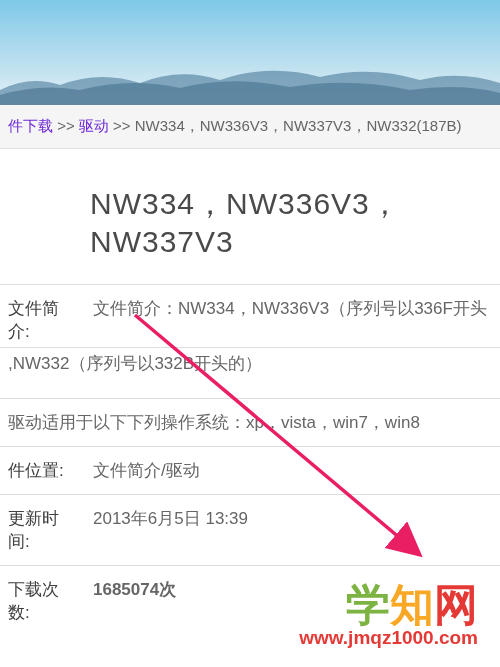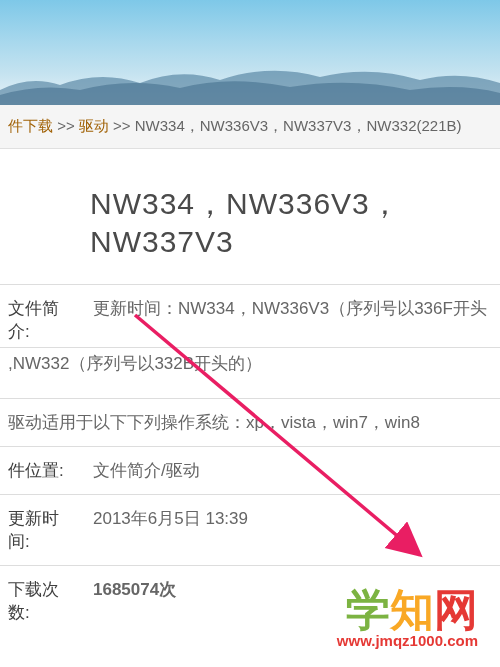--- a/index.html
+++ b/index.html
@@ -25,21 +25,21 @@
       width: 100%;
       height: 50px;
     }
     .breadcrumb {
       background: #f5f5f5;
       padding: 12px 8px;
       font-size: 15px;
       color: #666;
       border-bottom: 1px solid #e0e0e0;
     }
-    .breadcrumb a { color: #a16207; text-decoration: none; }
+    .breadcrumb a { color: #6d28d9; text-decoration: none; }
     .page-title {
       font-size: 30px;
       color: #4a4a4a;
       font-weight: 400;
       padding: 35px 0 25px 90px;
       letter-spacing: 1px;
     }
     .info-table { width: 100%; border-collapse: collapse; }
     .info-table tr { border-top: 1px solid #ddd; }
     .info-table td {
@@ -71,43 +71,43 @@
       z-index: 10;
     }
     .watermark .logo {
       font-size: 44px;
       font-weight: bold;
       line-height: 1;
     }
     .watermark .logo .c1 { color: #7cb342; }
     .watermark .logo .c2 { color: #f9a825; }
     .watermark .logo .c3 { color: #e53935; }
-    .watermark .url { font-size: 15px; color: #e53935; font-weight: bold; }
+    .watermark .url { font-size: 19px; color: #e53935; font-weight: bold; }
   </style>
 </head>
 <body>
 
 <div class="banner">
   <svg class="mountains" viewBox="0 0 500 50" preserveAspectRatio="none">
     <path d="M0,50 L0,35 Q30,20 60,30 Q100,15 140,28 Q180,12 220,25 Q270,8 320,22 Q370,10 420,25 Q460,15 500,28 L500,50 Z" fill="#4a7a9a" opacity="0.6"></path>
     <path d="M0,50 L0,40 Q40,28 80,35 Q130,22 180,33 Q230,20 290,32 Q350,22 410,35 Q460,28 500,38 L500,50 Z" fill="#3a6585" opacity="0.5"></path>
   </svg>
 </div>
 
 <div class="breadcrumb">
-  <a href="#">件下载</a><span> &gt;&gt; </span><a href="#">驱动</a><span> &gt;&gt; </span><span>NW334，NW336V3，NW337V3，NW332(221B)</span>
+  <a href="#">件下载</a><span> &gt;&gt; </span><a href="#">驱动</a><span> &gt;&gt; </span><span>NW334，NW336V3，NW337V3，NW332(187B)</span>
 </div>
 
 <h1 class="page-title">NW334，NW336V3，NW337V3</h1>
 
 <table class="info-table">
   <tbody>
       <tr class="desc-row">
     <td class="label">文件简介:</td>
-    <td class="value">更新时间：NW334，NW336V3（序列号以336F开头</td>
+    <td class="value">文件简介：NW334，NW336V3（序列号以336F开头</td>
   </tr>
   <tr class="desc-line2">
     <td colspan="2" class="value">,NW332（序列号以332B开头的）</td>
   </tr>
   <tr class="sys-row">
     <td colspan="2" class="value">驱动适用于以下下列操作系统：xp，vista，win7，win8</td>
   </tr>
   <tr>
     <td class="label">件位置:</td>
     <td class="value">文件简介/驱动</td>

